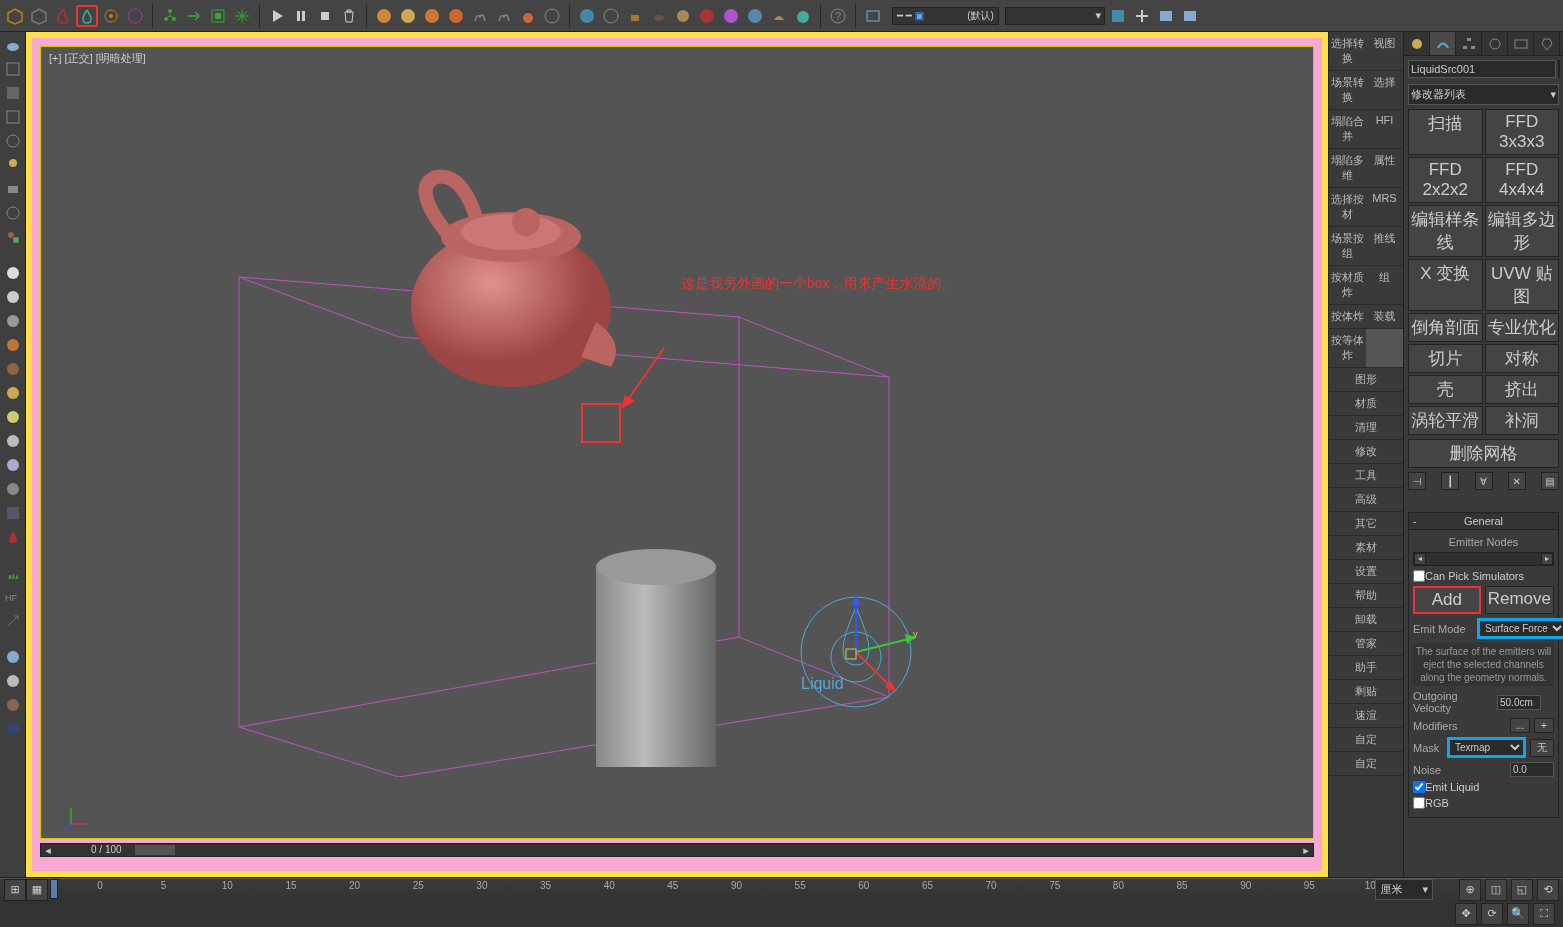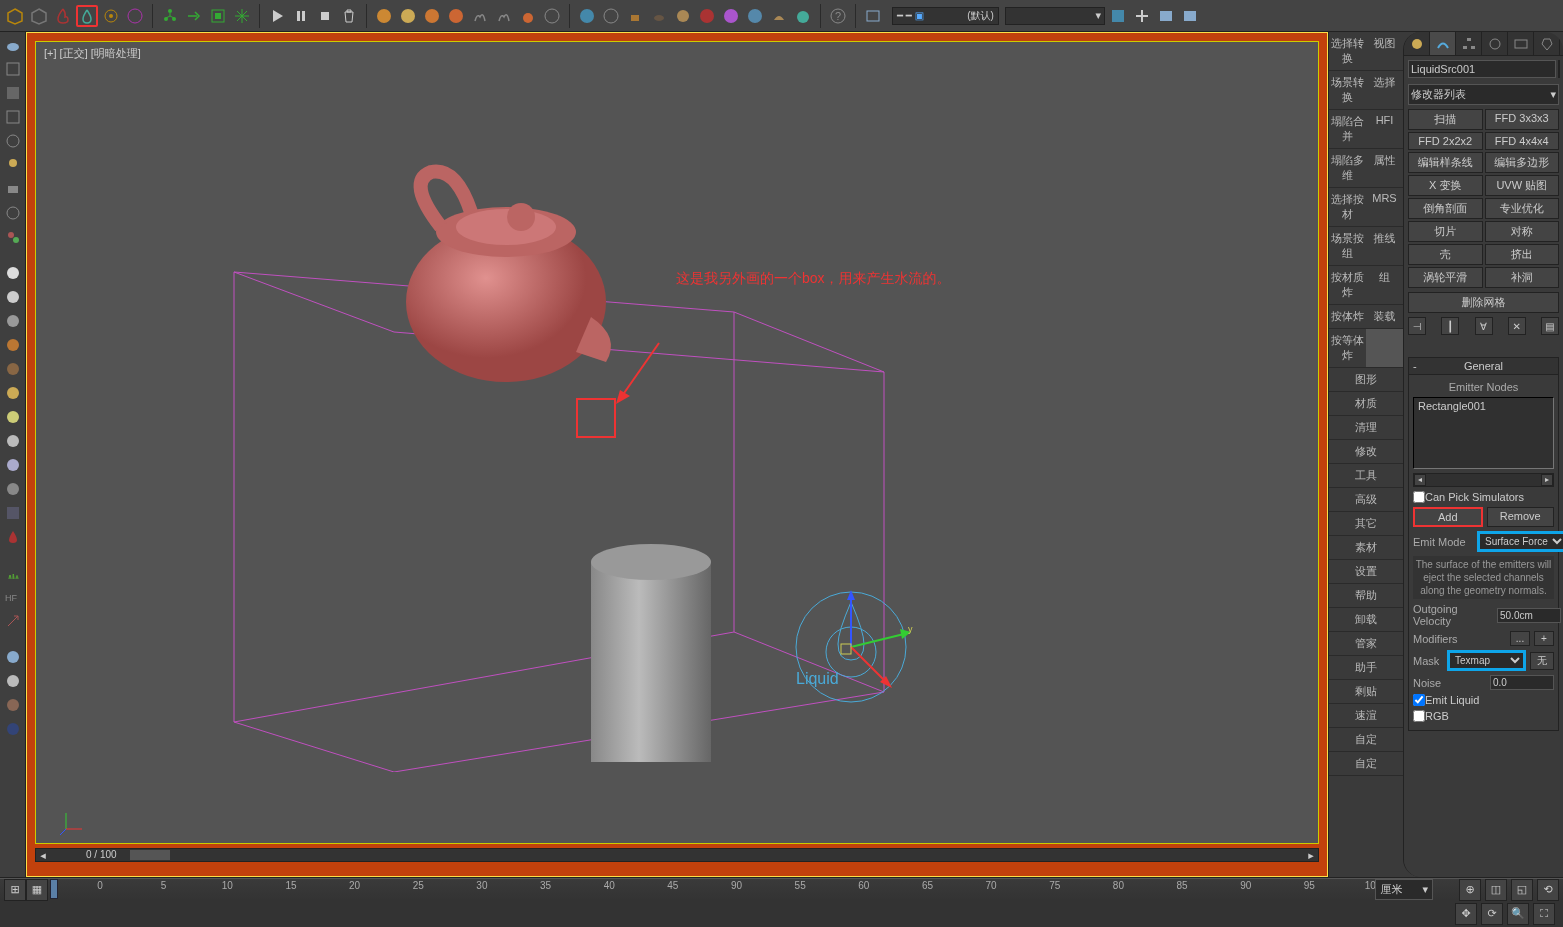--- a/index.html
+++ b/index.html
@@ -15,21 +15,21 @@
 .tb-dropdown { width: 100px; height: 18px; background: #333; border: 1px solid #222; margin-left: 4px; display: flex; align-items: center; justify-content: flex-end; padding: 0 3px; }
 
 
 .main-area { display: flex; height: calc(100% - 32px - 50px); }
 
 
 .left-toolbar { width: 26px; background: #3f3f3f; border-right: 1px solid #222; display: flex; flex-direction: column; padding: 2px 0; gap: 2px; }
 .lt-icon { width: 22px; height: 22px; margin: 0 auto; display: flex; align-items: center; justify-content: center; cursor: pointer; border-radius: 2px; }
 
 
-.viewport-wrap { flex: 1; background: #c2410c; position: relative; border: 1px solid #fde047; }
+.viewport-wrap { flex: 1; background: #f9a8d4; position: relative; border: 6px solid #fde047; }
 .viewport { position: absolute; top: 8px; left: 8px; right: 8px; bottom: 32px; background: #545454; border: 1px solid #cccc00; }
 .vp-label { position: absolute; top: 4px; left: 8px; color: #ccc; font-size: 11px; }
 .vp-annotation { position: absolute; top: 228px; left: 640px; color: #e33; font-size: 14px; white-space: nowrap; }
 .vp-liquid-label { position: absolute; top: 628px; left: 760px; color: #4aaad8; font-size: 16px; }
 .vp-redbox1 { position: absolute; top: 356px; left: 540px; width: 40px; height: 40px; border: 2px solid #e33; }
 .vp-arrow { position: absolute; top: 296px; left: 578px; width: 50px; height: 66px; }
 .vp-scrollbar-h { position: absolute; bottom: 14px; left: 8px; right: 8px; height: 14px; background: #333; border: 1px solid #222; display: flex; align-items: center; }
 .vp-sb-thumb { background: #555; height: 10px; width: 40px; margin-left: 20px; }
 .vp-frame { position: absolute; bottom: 1px; left: 50px; color: #ccc; font-size: 10px; }
 
@@ -45,30 +45,30 @@
 
 .axis-icon{position:absolute;bottom:6px;left:22px;width:30px;height:30px;}
 
 
 .right-labels { width: 75px; background: #3a3a3a; border-left: 1px solid #222; display: flex; flex-direction: column; font-size: 11px; }
 .rl-item { padding: 4px 2px; border-bottom: 1px solid #2a2a2a; text-align: center; cursor: pointer; color: #bbb; }
 .rl-row { display: flex; }
 .rl-row > div { flex: 1; }
 
 
-.cmd-panel { width: 160px; background: #3a3a3a; border-left: 1px solid #222; display: flex; flex-direction: column; overflow-y: auto; border-radius: 18px; }
+.cmd-panel { width: 160px; background: #3a3a3a; border-left: 1px solid #222; display: flex; flex-direction: column; overflow-y: auto; }
 .cp-tabs { display: flex; height: 24px; background: #333; border-bottom: 1px solid #222; }
 .cp-tab { width: 26px; display: flex; align-items: center; justify-content: center; cursor: pointer; border-right: 1px solid #222; }
 .cp-tab.active { background: #4a4a4a; }
 .cp-name-field { margin: 4px; display: flex; gap: 2px; }
 .cp-name-field input { flex: 1; background: #2a2a2a; border: 1px solid #555; color: #ccc; padding: 2px; font-size: 11px; }
 .cp-color-swatch { width: 16px; height: 18px; background: #5588cc; border: 1px solid #222; }
 .cp-dropdown { margin: 2px 4px; background: #2a2a2a; border: 1px solid #555; color: #ccc; padding: 2px; display: flex; justify-content: space-between; align-items: center; }
 .cp-btn-grid { display: grid; grid-template-columns: 1fr 1fr; gap: 2px; margin: 2px 4px; }
-.cp-btn { background: #444; border: 1px solid #222; color: #ccc; padding: 2px 2px; text-align: center; cursor: pointer; font-size: 11px; }
+.cp-btn { background: #444; border: 1px solid #222; color: #ccc; padding: 2px 2px; text-align: center; cursor: pointer; font-size: 17px; }
 .cp-btn-wide { grid-column: 1/3; }
 .cp-stack-list { margin: 4px; height: 110px; background: #303030; border: 1px inset #222; padding: 2px; }
 .cp-stack-item { padding: 2px 4px; color: #ccc; }
 .cp-stack-btns { display: flex; gap: 2px; margin: 2px 4px; justify-content: space-between; }
 .cp-mini-btn { width: 18px; height: 18px; background: #444; border: 1px solid #222; display: flex; align-items: center; justify-content: center; cursor: pointer; font-size: 10px;}
 .cp-rollout-hdr { background: #333; border: 1px solid #222; margin: 4px 4px 0; padding: 2px; text-align: center; cursor: pointer; position: relative; }
 .cp-rollout-hdr .minus { position: absolute; left: 4px; }
 .cp-rollout { margin: 0 4px; border: 1px solid #222; border-top: none; padding: 4px; }
 .cp-sub-hdr { text-align: center; color: #aaa; margin: 2px 0 4px; }
 .cp-list { height: 72px; background: #303030; border: 1px inset #222; margin-bottom: 4px; }
@@ -77,21 +77,21 @@
 .cp-scroll-btn { width: 12px; height: 12px; background: #444; border: 1px solid #222; font-size: 8px; text-align: center; }
 .cp-check { display: flex; align-items: flex-end; gap: 0; margin-bottom: 4px; font-size: 11px; }
 .cp-check input { width: 12px; height: 12px; }
 .cp-btn-row { display: flex; gap: 4px; margin-bottom: 4px; justify-content: space-between; }
 .cp-btn-row .cp-btn { flex: 1; }
 .cp-btn-highlight { border: 2px solid #e33 !important; }
 .cp-field-row { display: flex; align-items: center; gap: 4px; margin-bottom: 4px; font-size: 11px; }
 .cp-field-row label { flex: 0 0 60px; color: #aaa; }
 .cp-select { flex: 1; background: #2a2a2a; border: 3px solid #0ea5e9; color: #ccc; padding: 1px; font-size: 10px; }
 .cp-help { font-size: 10px; color: #999; text-align: center; line-height: 1.3; margin-bottom: 4px; background:#333;padding:2px;}
-.cp-spinner { width: 64px; background: #2a2a2a; border: 1px solid #555; color: #ccc; padding: 1px 2px; font-size: 10px; }
+.cp-spinner { width: 44px; background: #2a2a2a; border: 1px solid #555; color: #ccc; padding: 1px 2px; font-size: 10px; }
 .cp-btn-sm { width: 20px; background: #444; border: 1px solid #222; color: #ccc; font-size: 10px; text-align: center; cursor: pointer; padding:1px 0;}
 
 
 .bottom-bar { height: 50px; background: #3a3a3a; border-top: 1px solid #222; display: flex; flex-direction: column; }
 .timeline { height: 22px; display: flex; align-items: center; position: relative; background: linear-gradient(#3a3a3a,#333); border-top: 1px solid #555; }
 .timeline-ruler { flex: 1; height: 20px; position: relative; margin: 0 190px 0 52px; }
 .tick { position: absolute; top: 0; font-size: 10px; color: #aaa; transform: translateX(-50%); }
 .timeline-cursor { position: absolute; top: 0; left: 50px; width: 8px; height: 20px; background: #5a7fa8; border: 1px solid #223; }
 .status-bar { height: 28px; display: flex; align-items: center; padding: 0 8px; gap: 8px; background:#333;}
 .sb-dropdown { background: #2a2a2a; border: 1px solid #555; color: #ccc; padding: 2px 4px; display: flex; align-items: center; gap: 20px; font-size: 11px;}
@@ -681,23 +681,20 @@
       <div class="cp-mini-btn">▤</div>
     </div>
 
     <div style="height:16px"></div>
 
     <div class="cp-rollout-hdr">
       <span class="minus">-</span><span>General</span>
     </div>
     <div class="cp-rollout">
       <div class="cp-sub-hdr">Emitter Nodes</div>
-      <div class="cp-list">
-        <div class="cp-list-item">Rectangle001</div>
-      </div>
       <div class="cp-hscroll">
         <div class="cp-scroll-btn">◂</div>
           <div class="cp-scroll-btn">▸</div>
       </div>
       <div class="cp-check">
         <input type="checkbox" style="">
         <span>Can Pick Simulators</span>
       </div>
       <div class="cp-btn-row">
         <div class="cp-btn cp-btn-highlight">Add</div>

